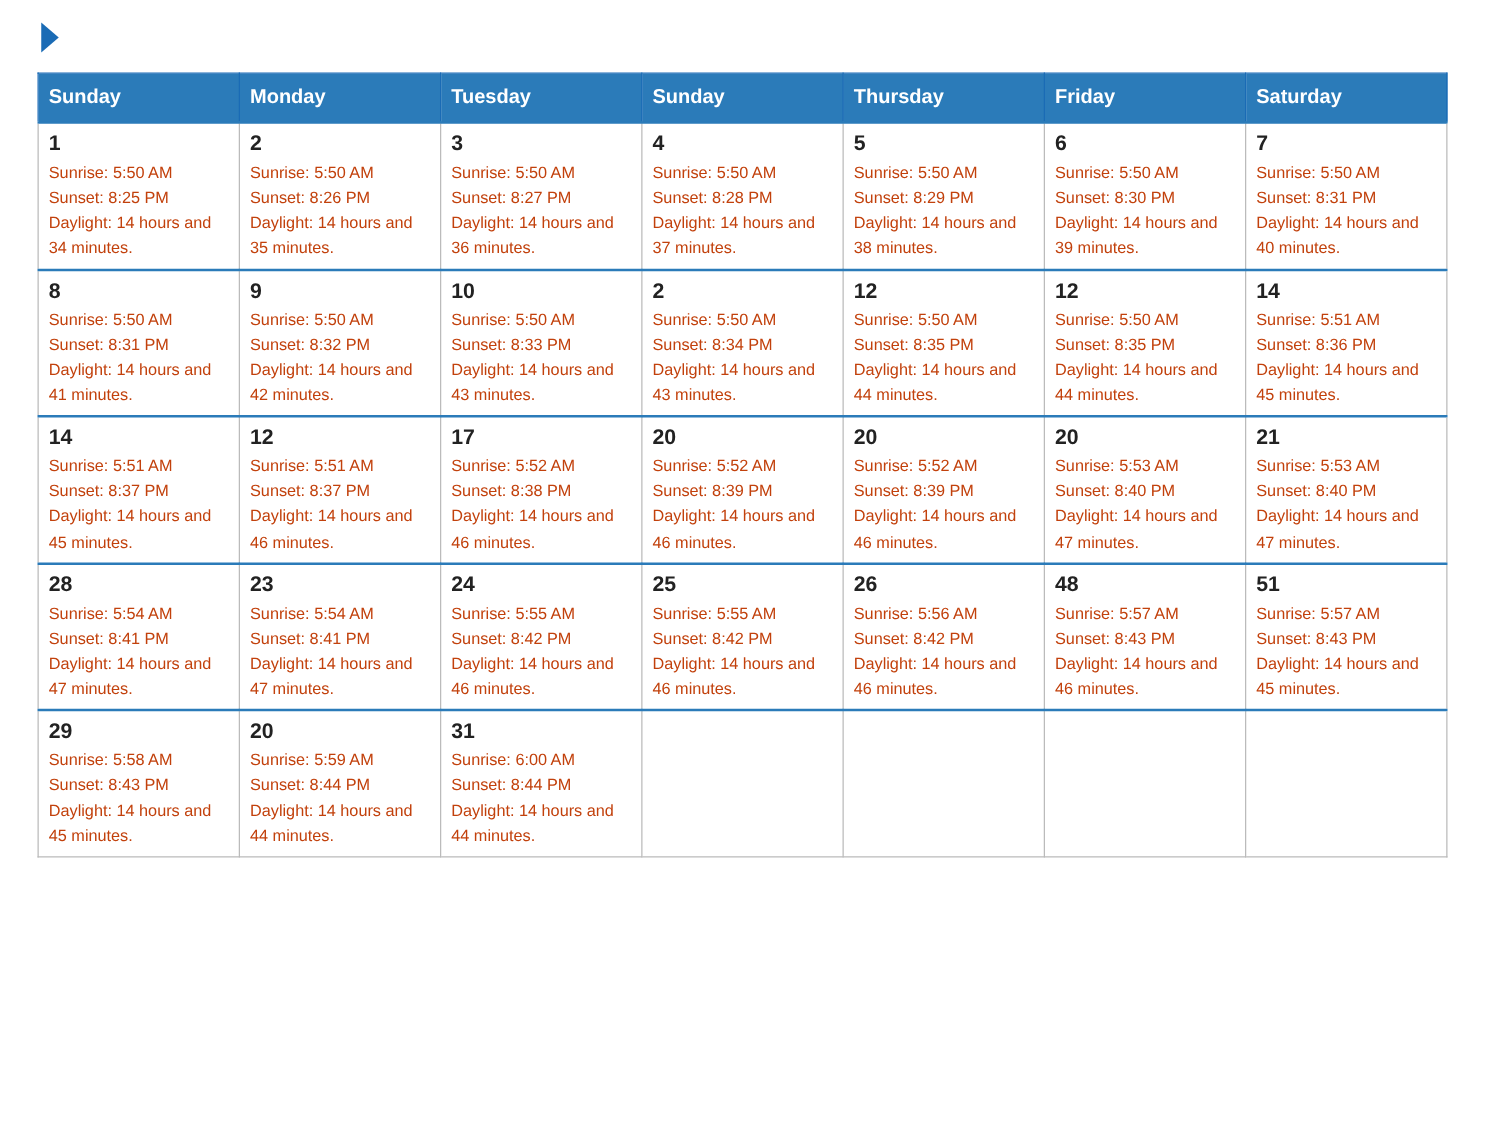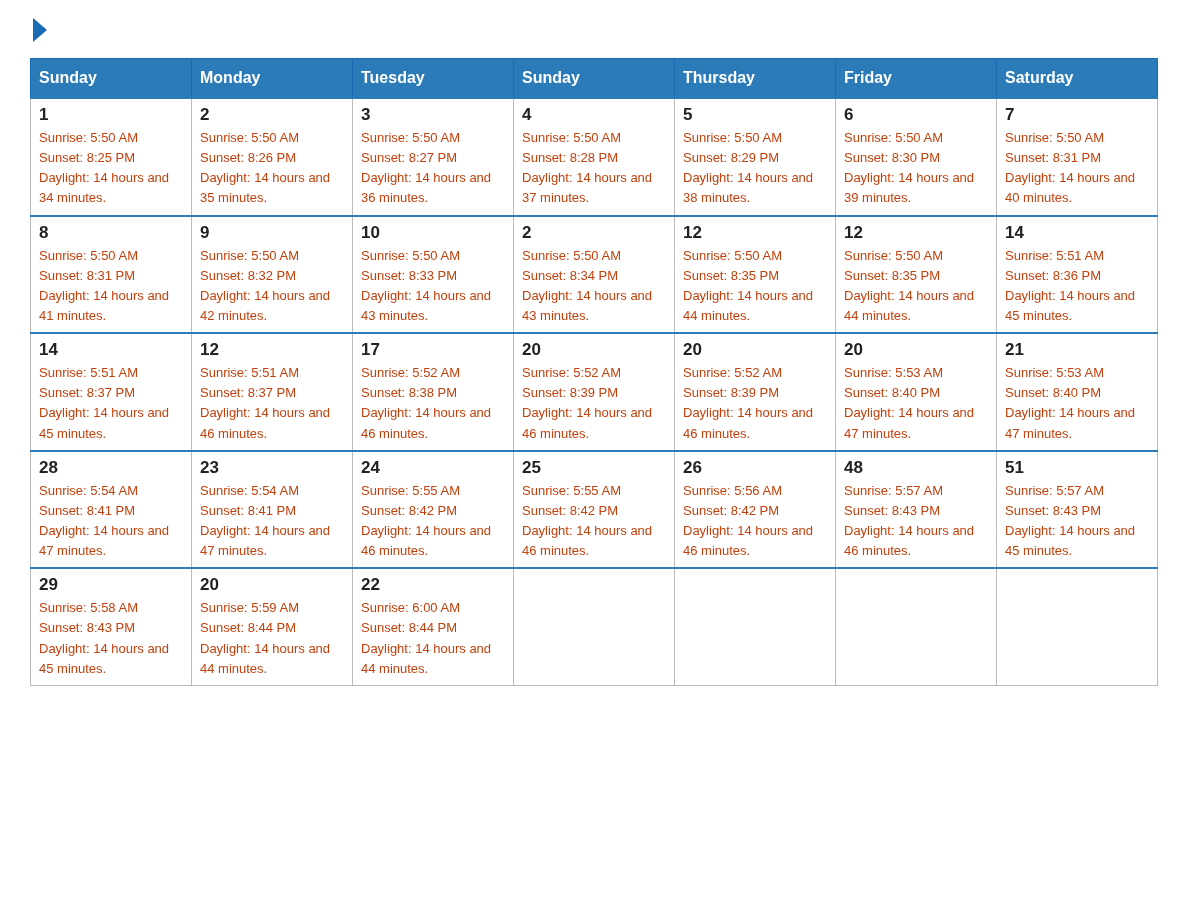--- a/index.html
+++ b/index.html
@@ -258,21 +258,21 @@
       <tr>
         <td>
         <span class="day-number">29</span>
         <span class="day-info">Sunrise: 5:58 AM<br>Sunset: 8:43 PM<br>Daylight: 14 hours and 45 minutes.</span>
       </td>
         <td>
         <span class="day-number">20</span>
         <span class="day-info">Sunrise: 5:59 AM<br>Sunset: 8:44 PM<br>Daylight: 14 hours and 44 minutes.</span>
       </td>
         <td>
-        <span class="day-number">22</span>
+        <span class="day-number">31</span>
         <span class="day-info">Sunrise: 6:00 AM<br>Sunset: 8:44 PM<br>Daylight: 14 hours and 44 minutes.</span>
       </td>
         <td class="empty-cell"></td>
         <td class="empty-cell"></td>
         <td class="empty-cell"></td>
         <td class="empty-cell"></td>
       </tr>
     </tbody>
 </table>
 

